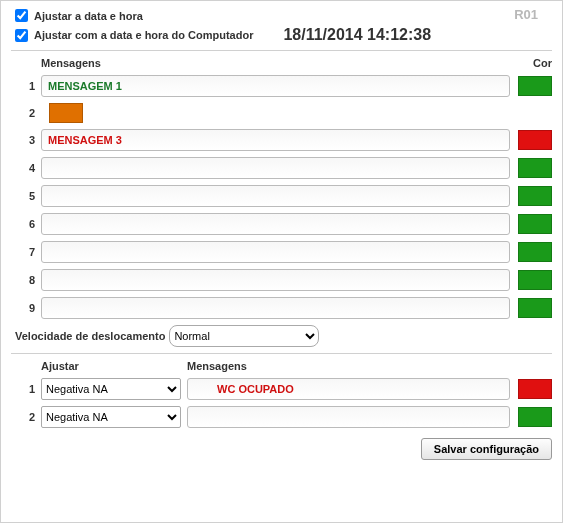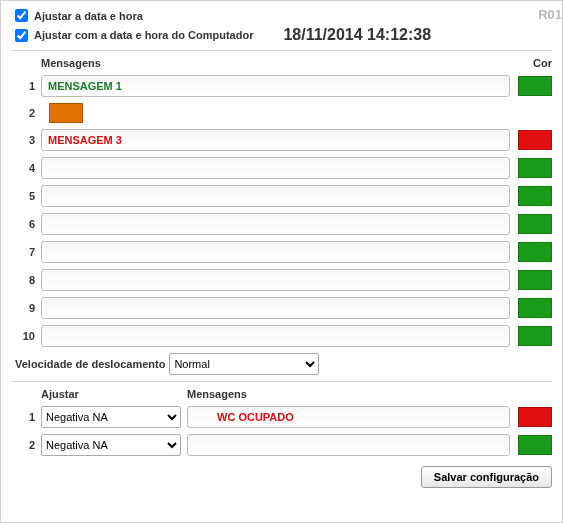--- a/index.html
+++ b/index.html
@@ -1,33 +1,33 @@
 <!DOCTYPE html>
 <html><head>
 <meta charset="utf-8">
 <style>
   * { box-sizing: border-box; }
   body { margin: 0; font-family: Verdana, Arial, sans-serif; font-size: 11px; background: #fff; color: #333; }
   .panel { width: 563px; height: 523px; border: 1px solid #d0d0d0; padding: 6px 10px 10px 10px; position: relative; }
-  .panel-id { position: absolute; top: 6px; right: 0; font-weight: bold; color: #b8b8b8; font-size: 13px; }
+  .panel-id { position: absolute; top: 6px; right: 24px; font-weight: bold; color: #b8b8b8; font-size: 13px; }
   .checkbox-row { display: flex; align-items: center; gap: 6px; margin: 2px 0 4px 4px; }
   .checkbox-row label { font-weight: bold; font-size: 11px; }
   .datetime { margin-left: 24px; font-weight: bold; font-size: 16px; }
   hr.sep { border: none; border-top: 1px solid #d0d0d0; margin: 6px 0; }
   .headers { display: flex; font-weight: bold; margin: 4px 0 6px 0; }
   .col-num { width: 24px; text-align: right; margin-right: 6px; font-weight: bold; }
   .col-msg-header { margin-left: 30px; flex: 1; }
   .col-color-header { width: 40px; text-align: right; }
   .msg-row { display: flex; align-items: center; margin-bottom: 6px; }
   .msg-input { flex: 1; height: 22px; border: 1px solid #bbb; border-radius: 3px; padding: 2px 6px; font-family: inherit; font-size: 11px; font-weight: bold; background: linear-gradient(#f7f7f7,#fff); }
   .color-swatch { width: 34px; height: 20px; margin-left: 8px; border: 1px solid rgba(0,0,0,0.2); }
   .speed-row { display: flex; align-items: center; gap: 4px; margin: 4px 0 2px 4px; }
   .speed-row label { font-weight: bold; }
   select { height: 22px; border: 1px solid #aaa; border-radius: 2px; font-family: inherit; font-size: 11px; background: #fff; }
-  .speed-select { width: 150px; }
+  .speed-select { width: 150px; border-radius: 8px; }
   .entry-select { width: 140px; }
   .entries-headers { display: flex; font-weight: bold; margin: 4px 0 6px 0; }
   .entries-headers .h-ent { margin-left: 30px; width: 146px; }
   .entries-headers .h-msg { flex: 1; }
   .entry-row { display: flex; align-items: center; margin-bottom: 6px; }
   .entry-row .msg-input { margin-left: 6px; }
   .save-row { display: flex; justify-content: flex-end; margin-top: 10px; }
   .save-btn { font-family: inherit; font-size: 11px; font-weight: bold; padding: 4px 12px; border: 1px solid #999; border-radius: 3px; background: linear-gradient(#fdfdfd,#e6e6e6); cursor: pointer; }
   input[type="checkbox"] { width: 13px; height: 13px; margin:0; }
 </style>
@@ -92,25 +92,20 @@
       <div class="msg-row">
         <div class="col-num">8</div>
         <input type="text" class="msg-input" style="color: rgb(51, 51, 51);">
         <div class="color-swatch" style="background: rgb(26, 154, 26);"></div>
       </div>
       <div class="msg-row">
         <div class="col-num">9</div>
         <input type="text" class="msg-input" style="color: rgb(51, 51, 51);">
         <div class="color-swatch" style="background: rgb(26, 154, 26);"></div>
       </div>
-      <div class="msg-row">
-        <div class="col-num">10</div>
-        <input type="text" class="msg-input" style="color: rgb(51, 51, 51);">
-        <div class="color-swatch" style="background: rgb(26, 154, 26);"></div>
-      </div>
     </div>
 
   <div class="speed-row">
     <label>Velocidade de deslocamento</label>
     <select class="speed-select">
       <option>Normal</option>
     </select>
   </div>
 
   <hr class="sep">

